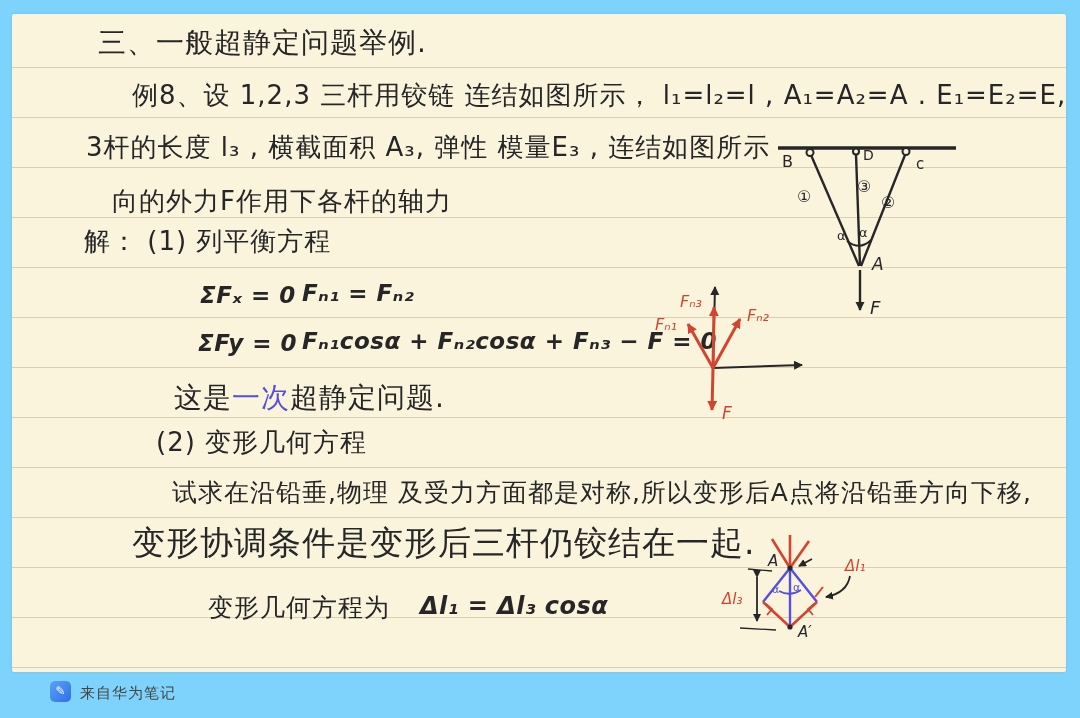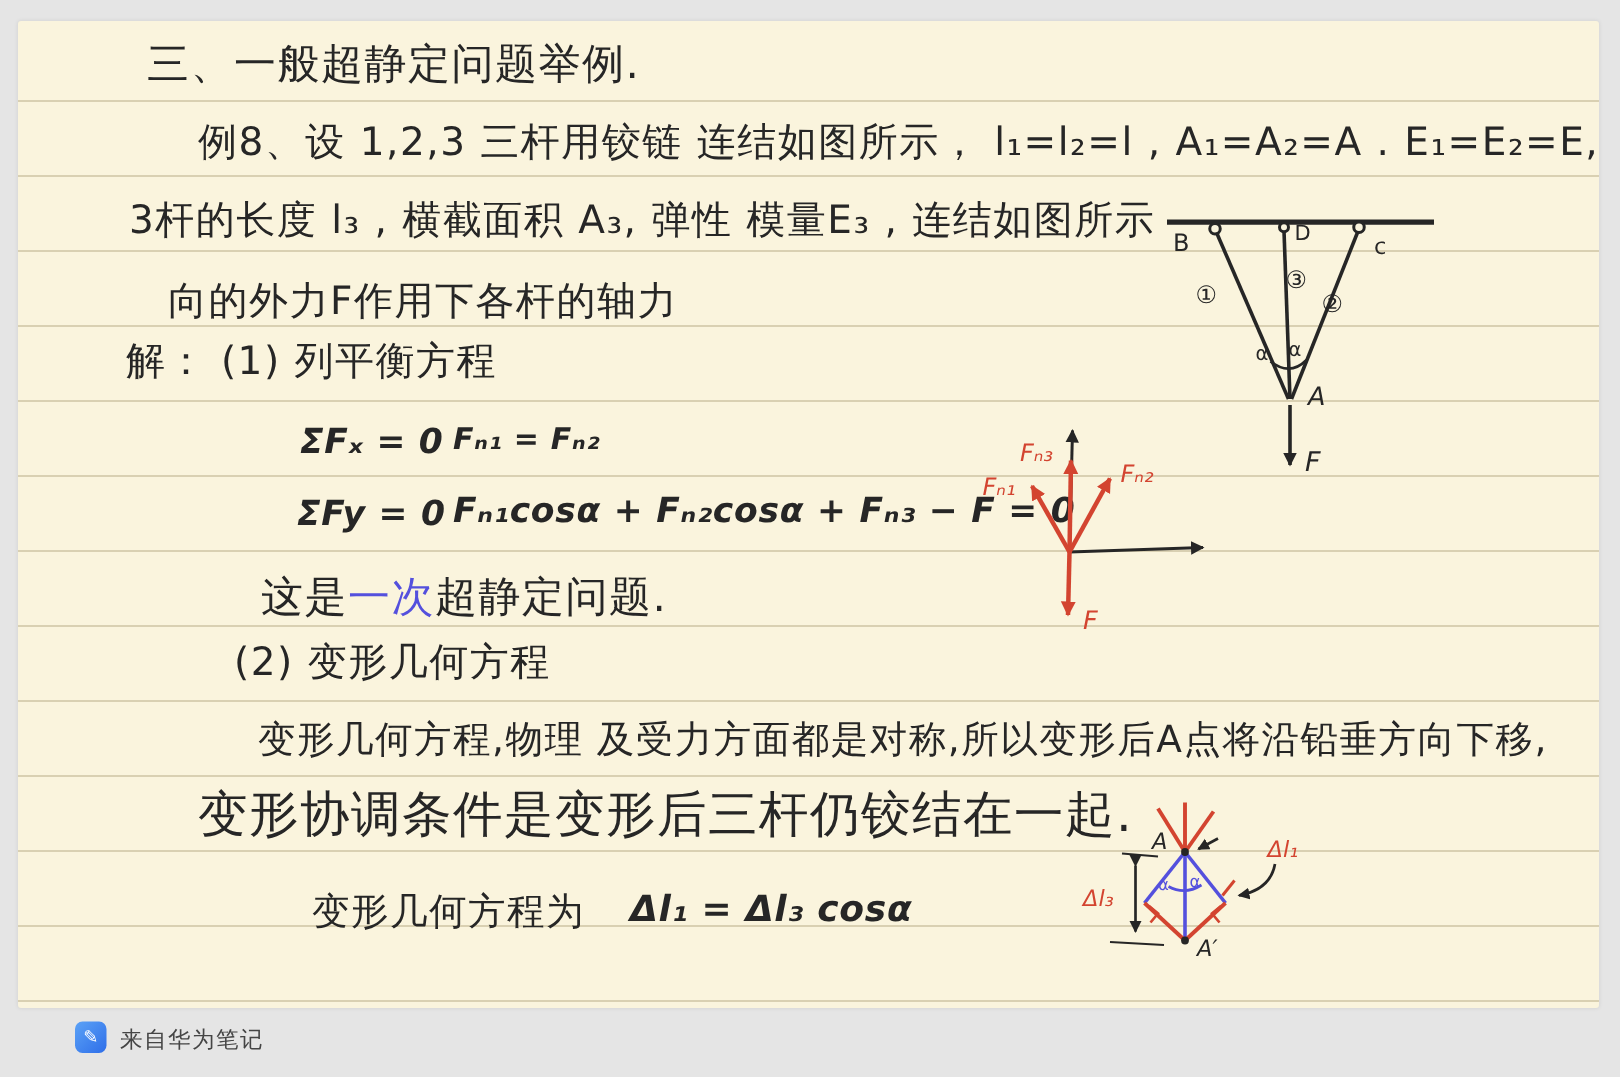--- a/index.html
+++ b/index.html
@@ -1,18 +1,18 @@
 <!DOCTYPE html>
 <html><head>
 <meta charset="utf-8">
 <style>
   html,body { margin:0; padding:0; }
   .canvas {
     position:relative; width:1080px; height:718px;
-    background:#e5e5e5; overflow:hidden;
+    background:#7dd3fc; overflow:hidden;
     font-family:"DejaVu Sans", sans-serif;
   }
   .paper {
     position:absolute; left:12px; top:14px; width:1054px; height:658px;
     background-color:#faf4dd;
     background-image:repeating-linear-gradient(to bottom,
       rgba(0,0,0,0) 0px, rgba(0,0,0,0) 48.5px,
       #d9d0b2 48.5px, #d9d0b2 50px);
     background-position:0 4px;
     border-radius:2px;
@@ -50,32 +50,32 @@
 
   <div class="hw" style="left:132px; top:80px; font-size:26px;">例8、设 1,2,3 三杆用铰链 连结如图所示， l₁=l₂=l , A₁=A₂=A . E₁=E₂=E,</div>
 
   <div class="hw" style="left:86px; top:132px; font-size:26px;">3杆的长度 l₃ , 横截面积 A₃, 弹性 模量E₃ , 连结如图所示</div>
 
   <div class="hw" style="left:112px; top:186px; font-size:26px;">向的外力F作用下各杆的轴力</div>
 
   <div class="hw" style="left:84px; top:226px; font-size:26px;">解： (1) 列平衡方程</div>
 
   <div class="hw formula" style="left:200px; top:282px; font-size:23px;">ΣFₓ = 0</div>
-  <div class="hw formula" style="left:302px; top:280px; font-size:20px;">Fₙ₁ = Fₙ₂</div>
+  <div class="hw formula" style="left:302px; top:280px; font-size:23px;">Fₙ₁ = Fₙ₂</div>
 
   <div class="hw formula" style="left:198px; top:330px; font-size:23px;">ΣFy = 0</div>
   <div class="hw formula" style="left:302px; top:328px; font-size:23px;">Fₙ₁cosα + Fₙ₂cosα + Fₙ₃ − F = 0</div>
 
   <div class="hw" style="left:174px; top:381px; font-size:28px;">
     <span>这是</span><span class="blue">一次</span><span>超静定问题.</span>
   </div>
 
   <div class="hw" style="left:156px; top:427px; font-size:26px;">(2) 变形几何方程</div>
 
-  <div class="hw" style="left:172px; top:478px; font-size:25px;">变形几何方程,物理 及受力方面都是对称,所以变形后A点将沿铅垂方向下移,</div>
+  <div class="hw" style="left:172px; top:478px; font-size:25px;">试求在沿铅垂,物理 及受力方面都是对称,所以变形后A点将沿铅垂方向下移,</div>
 
   <div class="hw" style="left:132px; top:523px; font-size:33px;">变形协调条件是变形后三杆仍铰结在一起.</div>
 
   <div class="hw" style="left:192px; top:593px; font-size:25px;margin-left:16px;">变形几何方程为</div>
   <div class="hw formula" style="left:420px; top:592px; font-size:24px;">Δl₁ = Δl₃ cosα</div>
 
   <svg style="left:770px; top:134px;" width="200" height="190" viewBox="0 0 200 190">
     <defs>
       <marker id="ab1" markerUnits="userSpaceOnUse" markerWidth="12" markerHeight="12" refX="8" refY="4.5" orient="auto">
         <path d="M0,0 L9,4.5 L0,9 Z" fill="#262626"></path>

